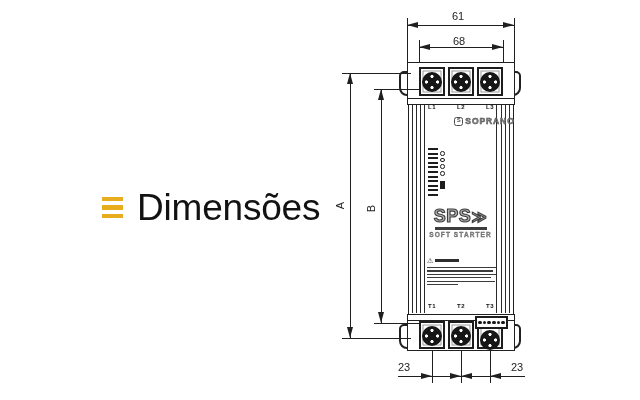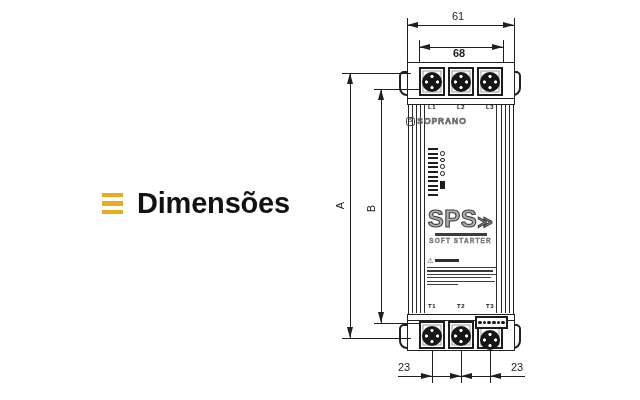--- a/index.html
+++ b/index.html
@@ -9,21 +9,21 @@
   }
   *{margin:0;padding:0;box-sizing:border-box;}
   html,body{width:640px;height:400px;background:var(--background);overflow:hidden;
     font-family:"Liberation Sans","DejaVu Sans",sans-serif;}
   .stage{position:absolute;left:0;top:0;width:640px;height:400px;}
 
   
   .heading{position:absolute;left:102px;top:189px;display:flex;align-items:center;gap:14px;}
   .bars{display:flex;flex-direction:column;gap:4px;}
   .bar{width:21px;height:4.5px;background:var(--accent-gold);}
-  .title{font-size:29px;font-weight:700;color:#121212;letter-spacing:-0.2px;line-height:1;}
+  .title{font-size:37px;font-weight:400;color:#121212;letter-spacing:-0.2px;line-height:1;}
 
   
   .l-h{position:absolute;height:1px;background:var(--line-color);}
   .l-v{position:absolute;width:1px;background:var(--line-color);}
   .ar{position:absolute;width:0;height:0;}
   .ar.r{border-left:11px solid var(--line-color);border-top:3.5px solid transparent;border-bottom:3.5px solid transparent;}
   .ar.l{border-right:11px solid var(--line-color);border-top:3.5px solid transparent;border-bottom:3.5px solid transparent;}
   .ar.u{border-bottom:11px solid var(--line-color);border-left:3.5px solid transparent;border-right:3.5px solid transparent;}
   .ar.d{border-top:11px solid var(--line-color);border-left:3.5px solid transparent;border-right:3.5px solid transparent;}
   .dim-label{position:absolute;font-size:11px;color:#1d1d1d;line-height:1;}
@@ -45,35 +45,35 @@
       radial-gradient(circle at 50% 78%,#fff 1.3px,rgba(0,0,0,0) 1.9px),
       radial-gradient(circle at 22% 50%,#fff 1.3px,rgba(0,0,0,0) 1.9px),
       radial-gradient(circle at 78% 50%,#fff 1.3px,rgba(0,0,0,0) 1.9px),
       #161616;}
   .term-label{position:absolute;width:26px;text-align:center;font-size:6px;font-weight:700;
     color:#111;letter-spacing:0.5px;line-height:1;}
   .strip{position:absolute;left:475px;top:316px;width:33px;height:13px;background:#fff;
     border:2px solid #1d1d1d;display:flex;align-items:center;justify-content:space-evenly;}
   .pin{width:3.5px;height:3.5px;border-radius:50%;background:#161616;}
 
-  .brandrow{position:absolute;left:400px;top:115px;width:73px;height:12px;display:flex;
+  .brandrow{position:absolute;left:448px;top:115px;width:73px;height:12px;display:flex;
     align-items:center;justify-content:center;gap:2px;}
   .brandmark{width:9px;height:9px;border:1.2px solid #4a4a4a;border-radius:2.5px;color:#4a4a4a;
     font-size:5.5px;font-weight:700;display:flex;align-items:center;justify-content:center;line-height:1;}
   .brandtext{font-size:8.5px;font-weight:800;letter-spacing:0.9px;color:#8a8a8a;
     -webkit-text-stroke:0.5px #4a4a4a;line-height:1;}
 
   .marks-stripes{position:absolute;left:428px;top:147px;width:10px;height:49px;
     background:repeating-linear-gradient(0deg,#1d1d1d 0 2px,rgba(0,0,0,0) 2px 4.6px);}
   .marks-dots{position:absolute;left:440px;top:151px;}
   .mdot{width:4.5px;height:4.5px;border:1.3px solid #1d1d1d;border-radius:50%;margin-bottom:2.2px;}
   .mbar{position:absolute;left:440px;top:181px;width:5px;height:8px;background:#1d1d1d;}
 
   .spsblock{position:absolute;left:424px;top:207px;width:73px;text-align:center;line-height:1;}
-  .spstext{font-size:24px;font-weight:800;letter-spacing:0.5px;color:#b0b0b0;
+  .spstext{font-size:18px;font-weight:800;letter-spacing:0.5px;color:#b0b0b0;
     -webkit-text-stroke:1.1px #3d3d3d;}
   .spsarrow{font-size:15px;}
   .tagbar{width:52px;height:2.5px;background:#3d3d3d;margin:2px auto 2px auto;}
   .spssub{font-size:6.5px;font-weight:800;letter-spacing:1.1px;color:#8e8e8e;
     -webkit-text-stroke:0.3px #555;}
 
   .warn{position:absolute;left:427px;top:257px;width:69px;}
   .warnhead{display:flex;align-items:center;gap:2px;height:7px;}
   .warntri{font-size:7px;color:#222;line-height:1;}
   .warntitle{width:24px;height:3.5px;background:#2e2e2e;}
@@ -186,21 +186,21 @@
     <div class="l-h" style="left:407px;top:25px;width:107px;"></div>
     <div class="ar l" style="left:407px;top:22px;"></div>
     <div class="ar r" style="left:503px;top:22px;"></div>
     <div class="dim-label" style="left:452px;top:11px;">61</div>
 
     <div class="l-v" style="left:419px;top:40px;height:22px;"></div>
     <div class="l-v" style="left:503px;top:40px;height:22px;"></div>
     <div class="l-h" style="left:419px;top:47px;width:84px;"></div>
     <div class="ar l" style="left:419px;top:44px;"></div>
     <div class="ar r" style="left:492px;top:44px;"></div>
-    <div class="dim-label" style="left:453px;top:48px;font-weight:bold;">68</div>
+    <div class="dim-label" style="left:453px;top:36px;">68</div>
 
     <div class="l-h" style="left:342px;top:73px;width:69px;"></div>
     <div class="l-h" style="left:342px;top:338px;width:69px;"></div>
     <div class="l-v" style="left:350px;top:73px;height:265px;"></div>
     <div class="ar u" style="left:347px;top:73px;"></div>
     <div class="ar d" style="left:347px;top:327px;"></div>
     <div class="dim-label rot" style="left:337px;top:200px;">A</div>
 
     <div class="l-h" style="left:374px;top:89px;width:45px;"></div>
     <div class="l-h" style="left:374px;top:323px;width:45px;"></div>

